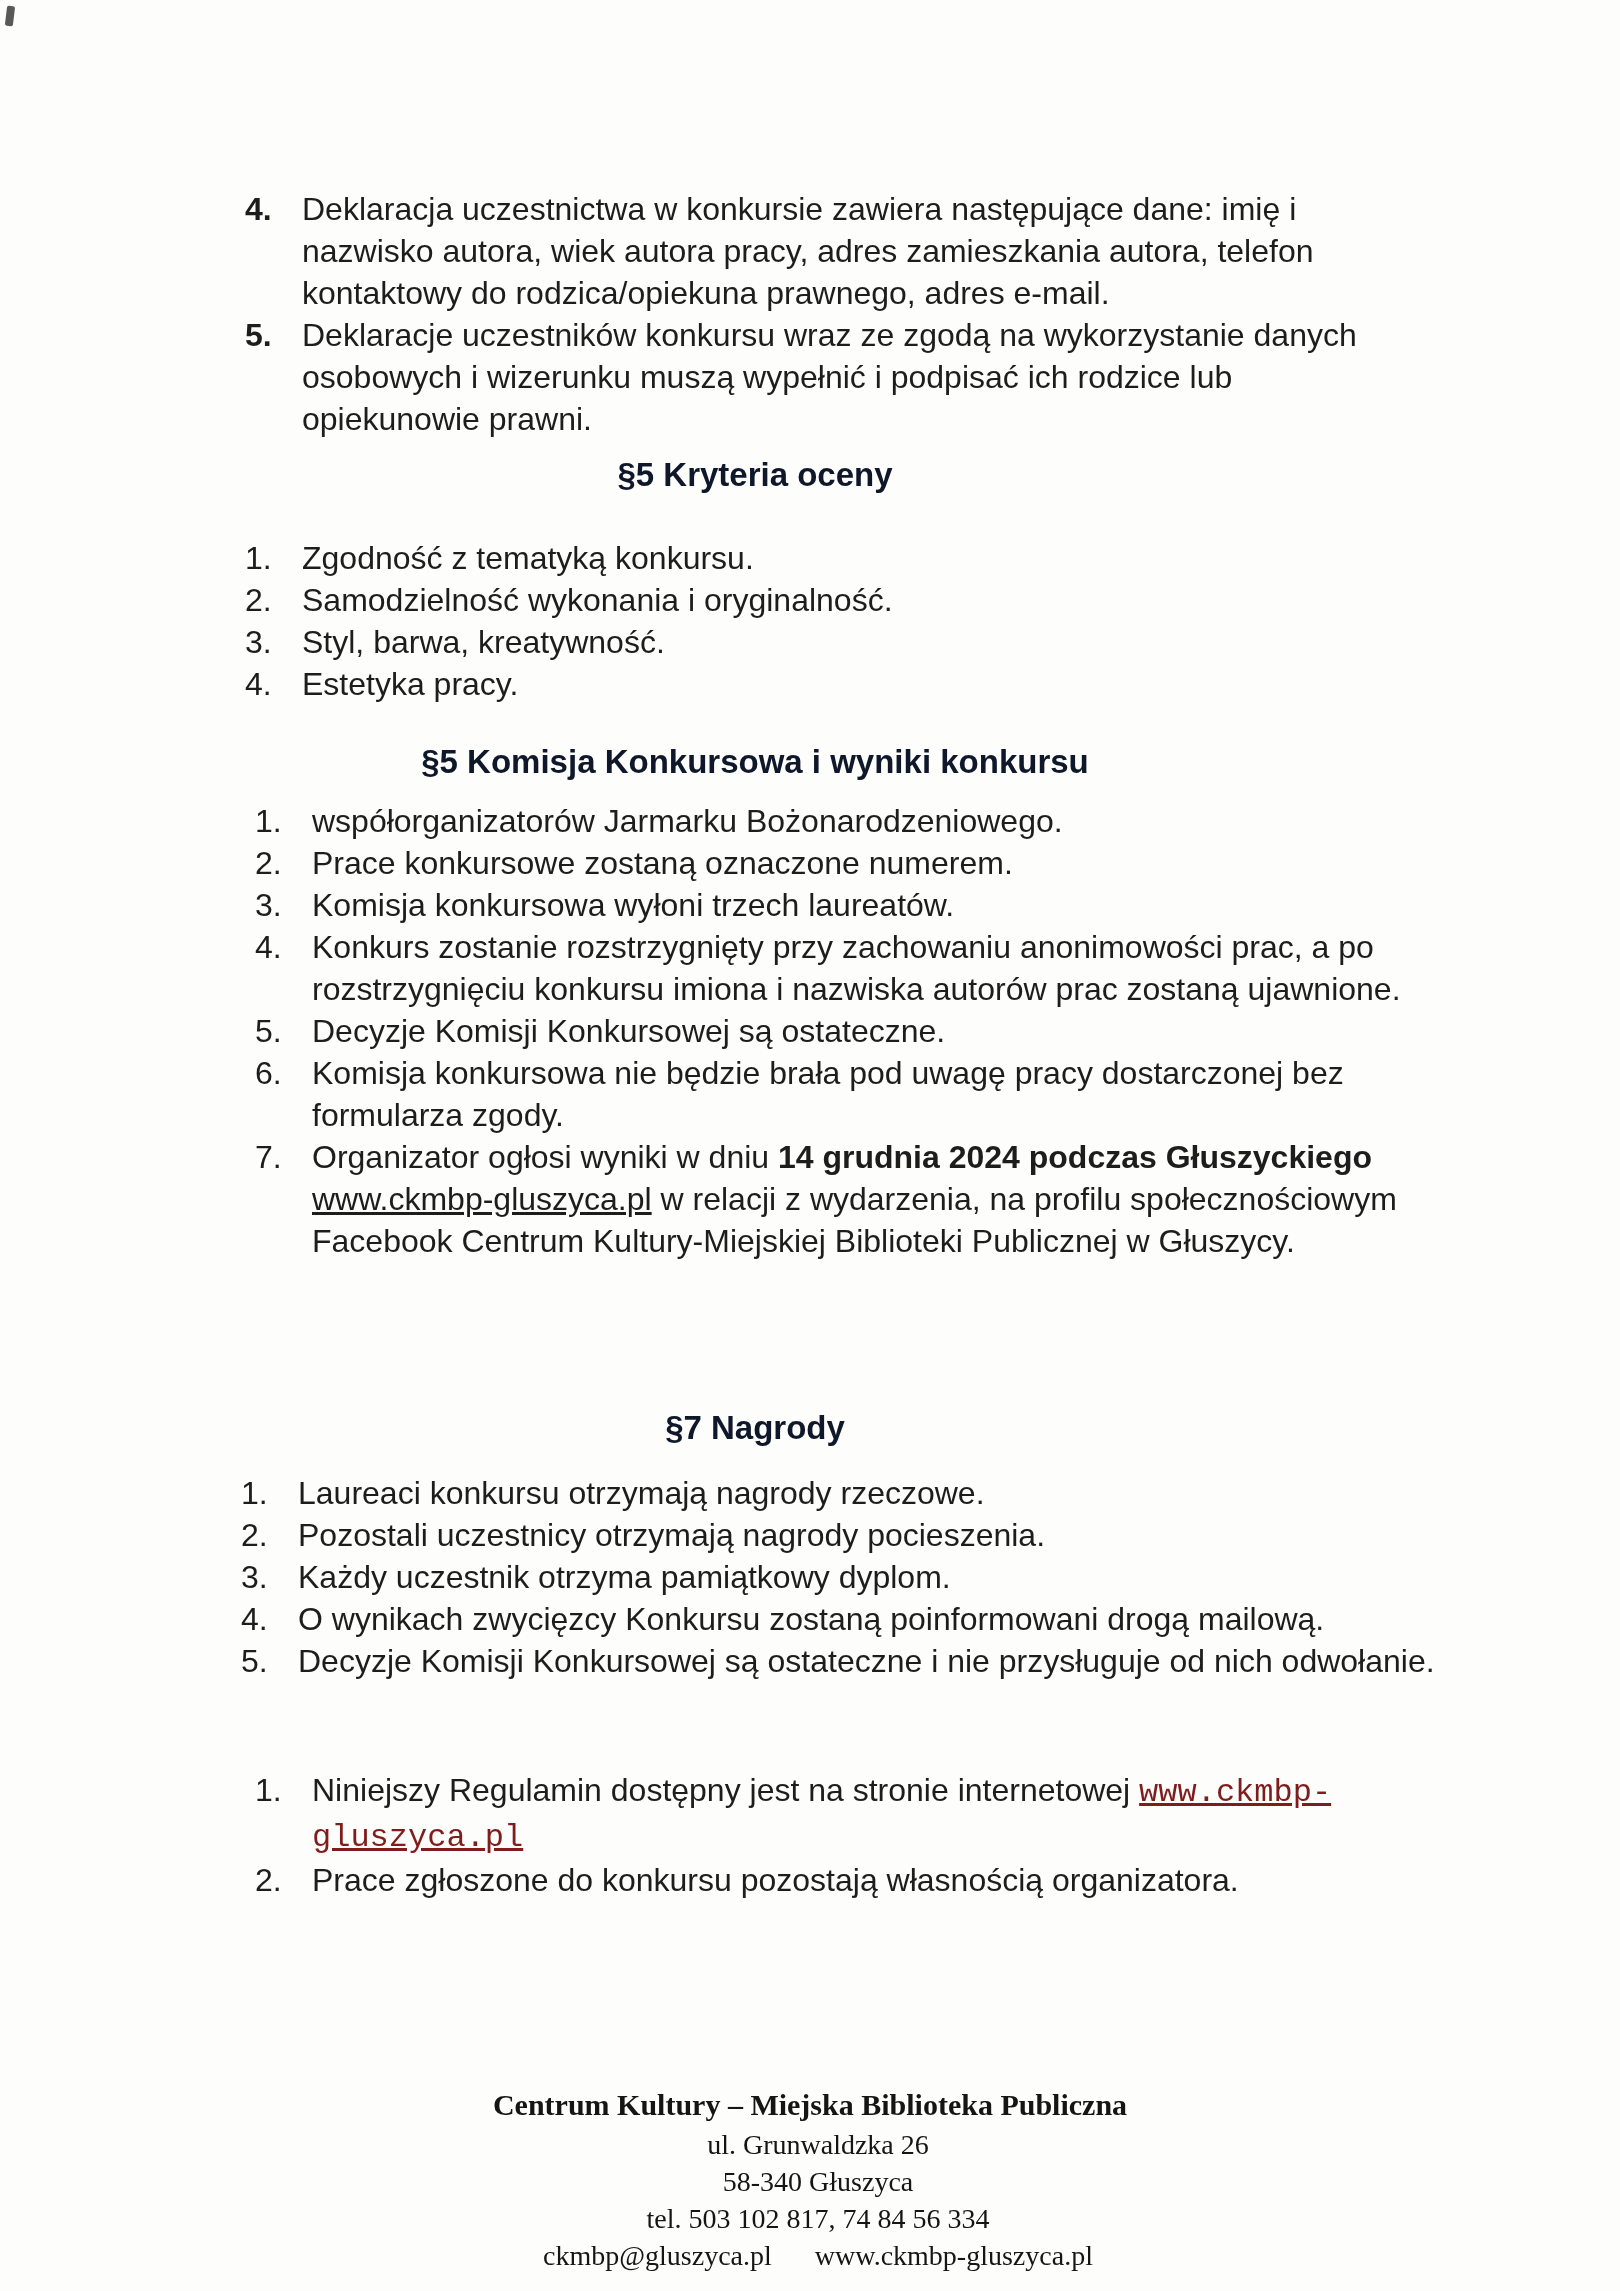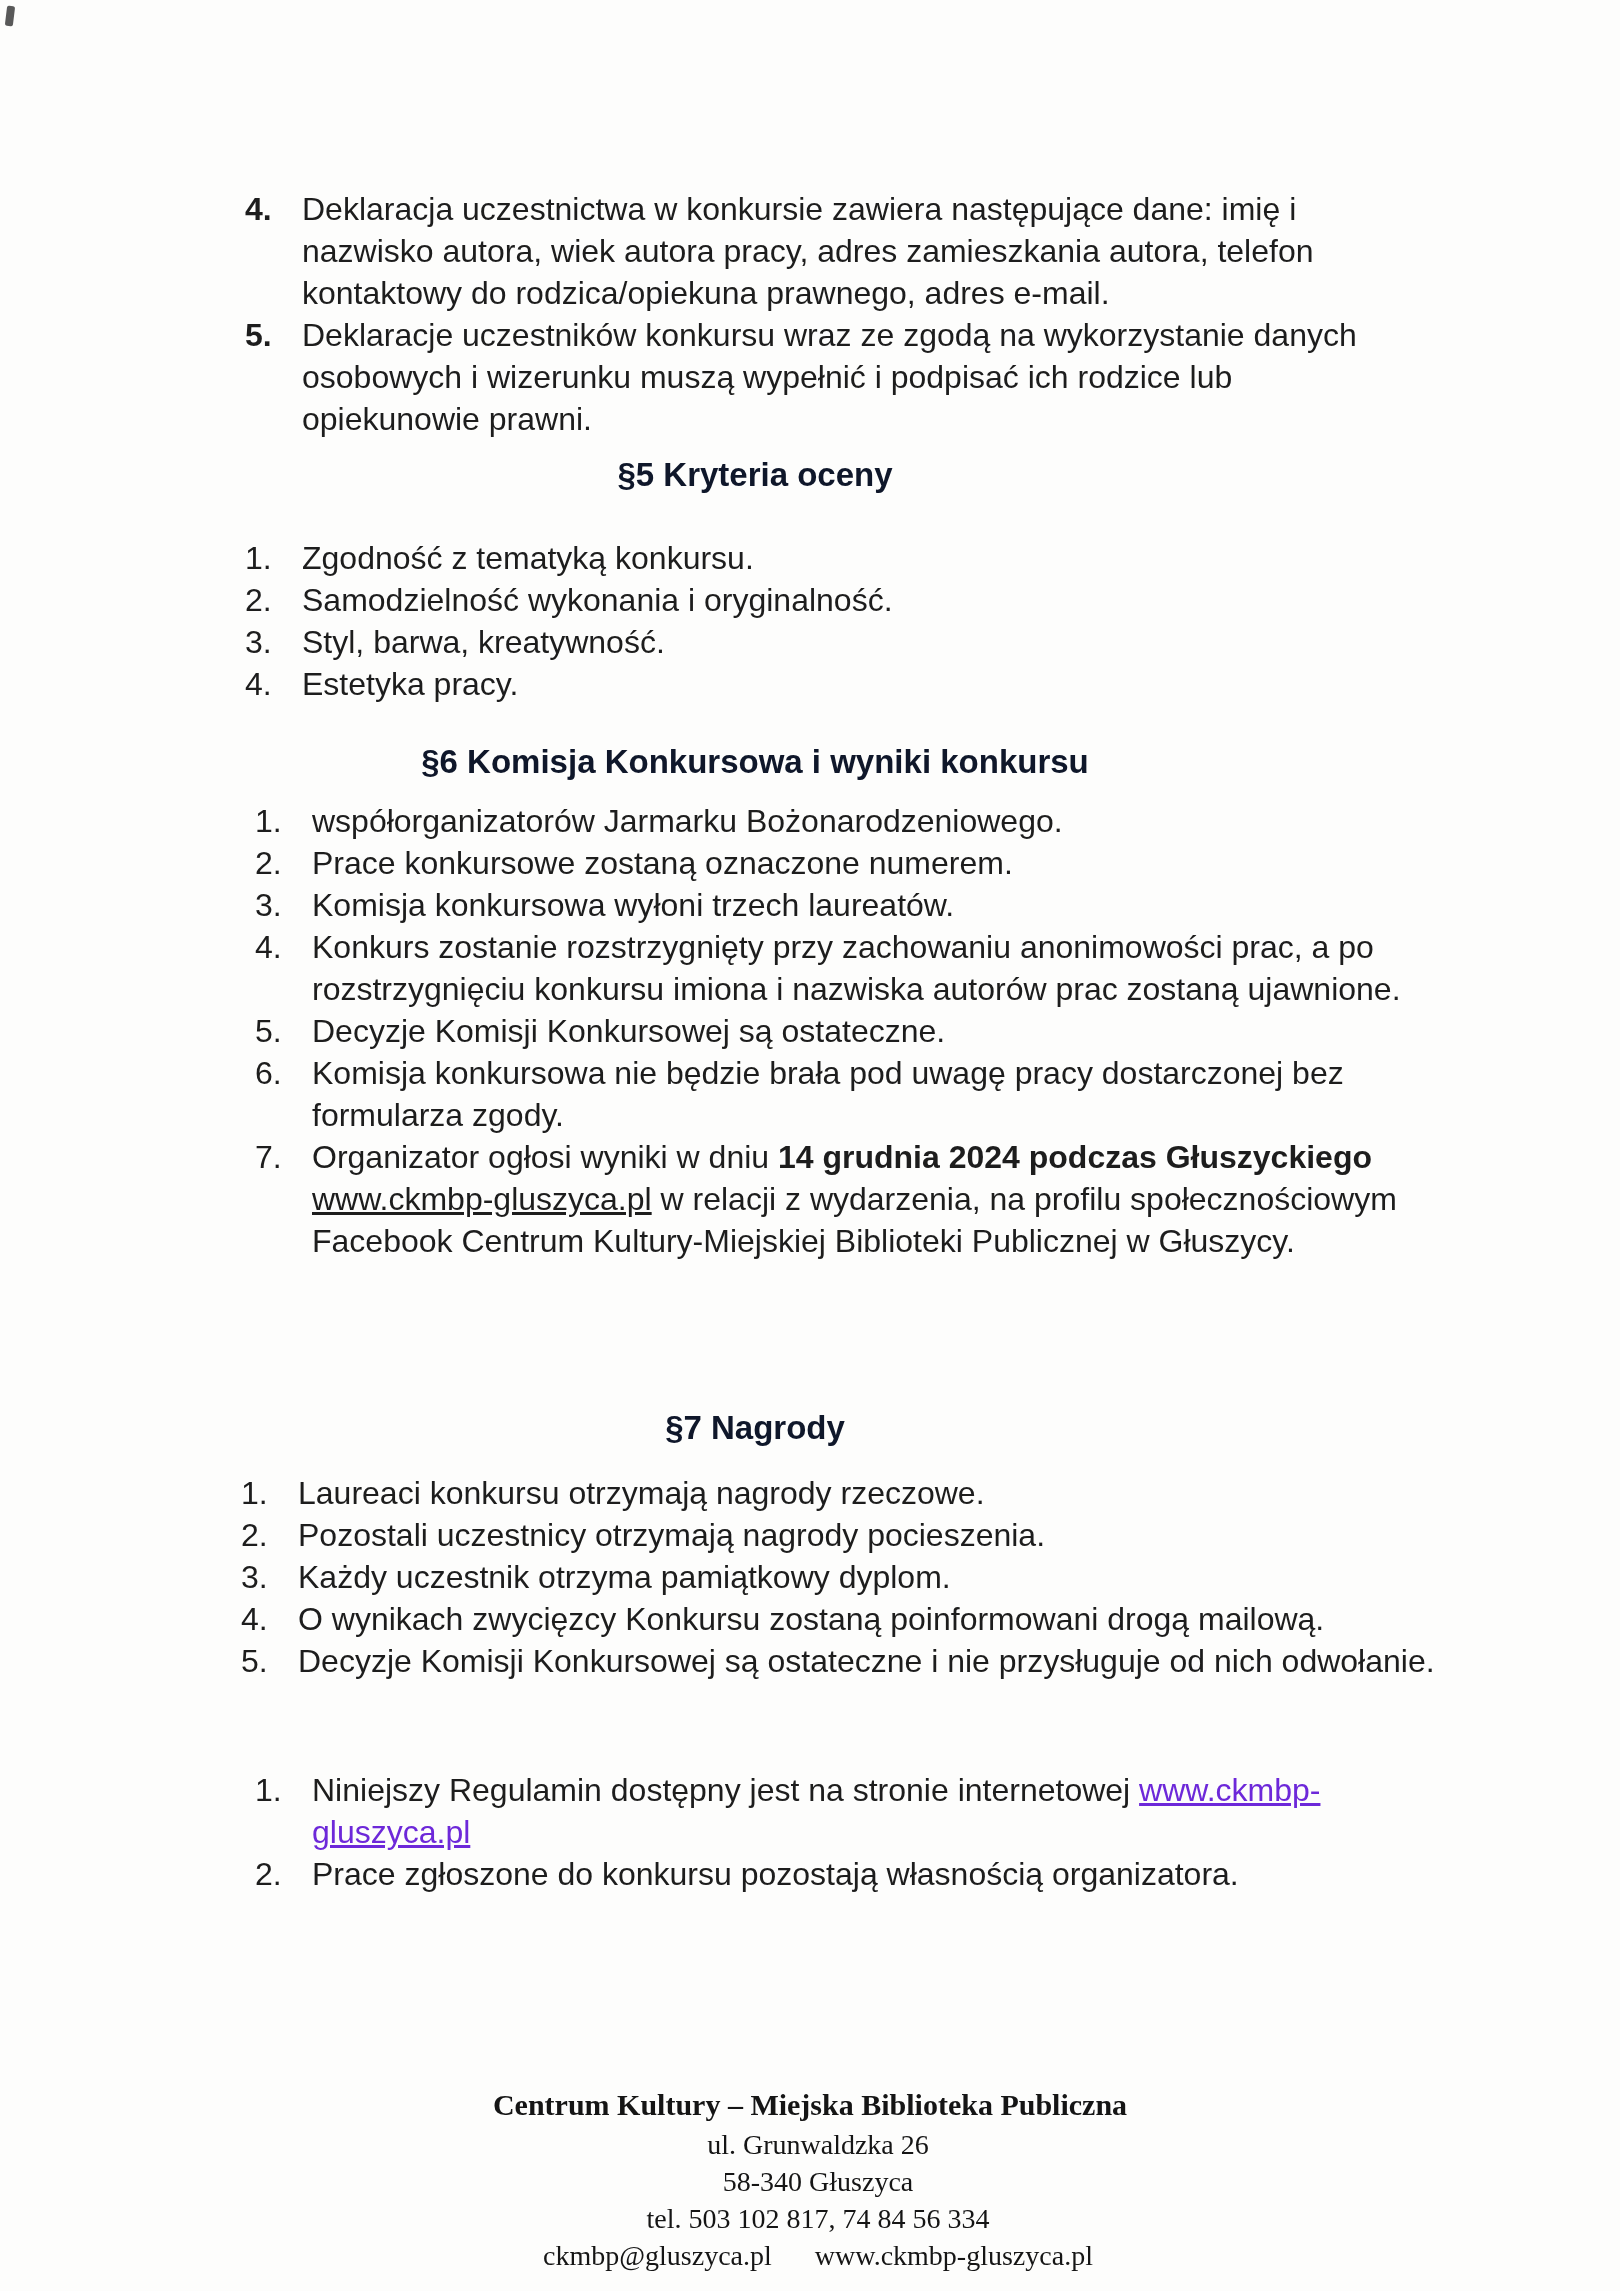--- a/index.html
+++ b/index.html
@@ -14,21 +14,21 @@
   .artifact{position:absolute;left:5.9px;top:5.9px;width:7.8px;height:19.6px;background:#2f2f2f;border-radius:2px;transform:rotate(7deg);opacity:.8;}
   .head{position:absolute;left:167px;width:1176px;margin:0;text-align:center;font-size:33px;font-weight:bold;color:#0f172a;}
   .list{position:absolute;left:167px;width:1304px;}
   .li{display:flex;align-items:flex-start;}
   .num{flex:none;width:57px;font-size:32px;line-height:42px;}
   .num.bold{font-weight:bold;}
   .txt{flex:1;font-size:32px;line-height:42px;}
   .line{display:block;white-space:pre-wrap;}
   .b{font-weight:bold;}
   a.ulink{color:inherit;text-decoration:underline;cursor:pointer;}
-  a.blue{color:#6d28d9;}
+  a.blue{color:#7f1d1d;font-family:Liberation Mono, monospace;}
   .pad80{padding-left:78px;}
   .pad90{padding-left:88px;}
   .pad76{padding-left:74px;}
   .intro-list{top:188px;}
   .s5-head{top:456px;}
   .s5-list{top:537px;}
   .s6-head{top:743px;}
   .s6-list{top:800px;}
   .s7-head{top:1409px;}
   .s7-list{top:1472px;}
@@ -86,21 +86,21 @@
         </span>
     </div>
     <div class="li">
       <span class="num">4.</span>
       <span class="txt">
           <span class="line">Estetyka pracy.</span>
         </span>
     </div>
   </div>
 
-  <h2 class="head s6-head">§6 Komisja Konkursowa i wyniki konkursu</h2>
+  <h2 class="head s6-head">§5 Komisja Konkursowa i wyniki konkursu</h2>
   <div class="list s6-list pad90">
     <div class="li">
       <span class="num">1.</span>
       <span class="txt">
         <span class="line">współorganizatorów Jarmarku Bożonarodzeniowego.</span>
       </span>
     </div>
     <div class="li">
       <span class="num">2.</span>
       <span class="txt">

